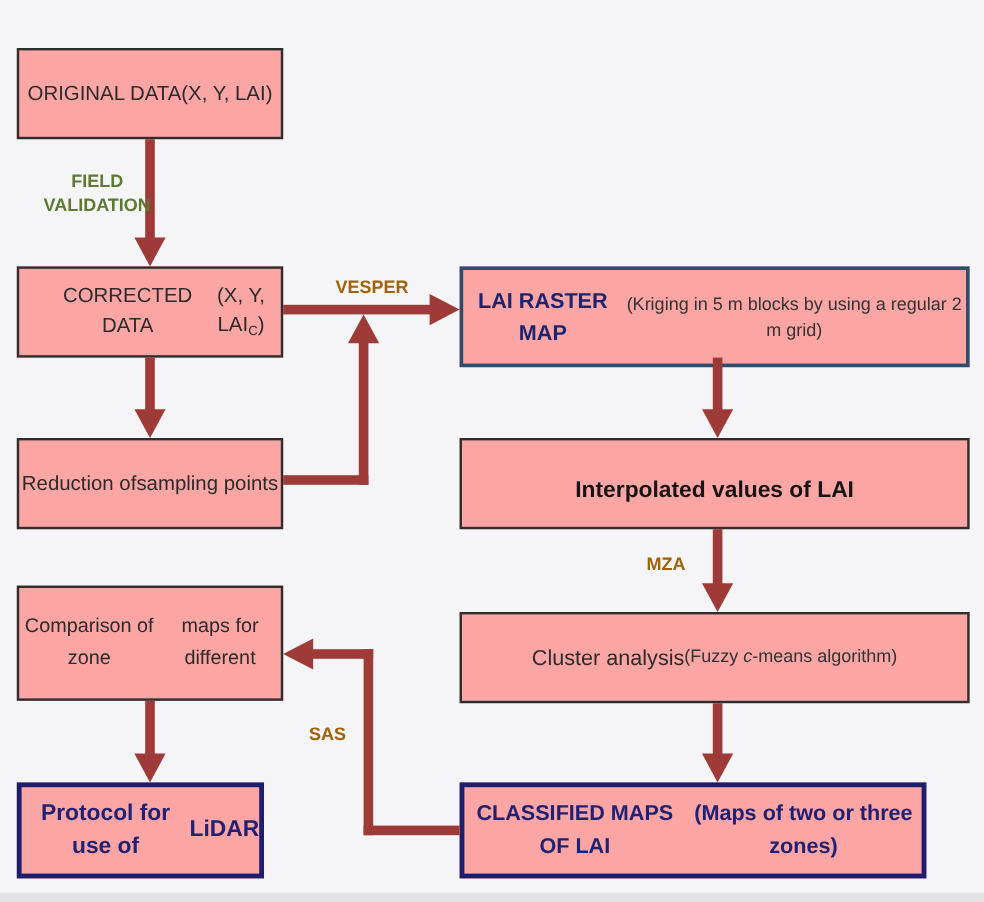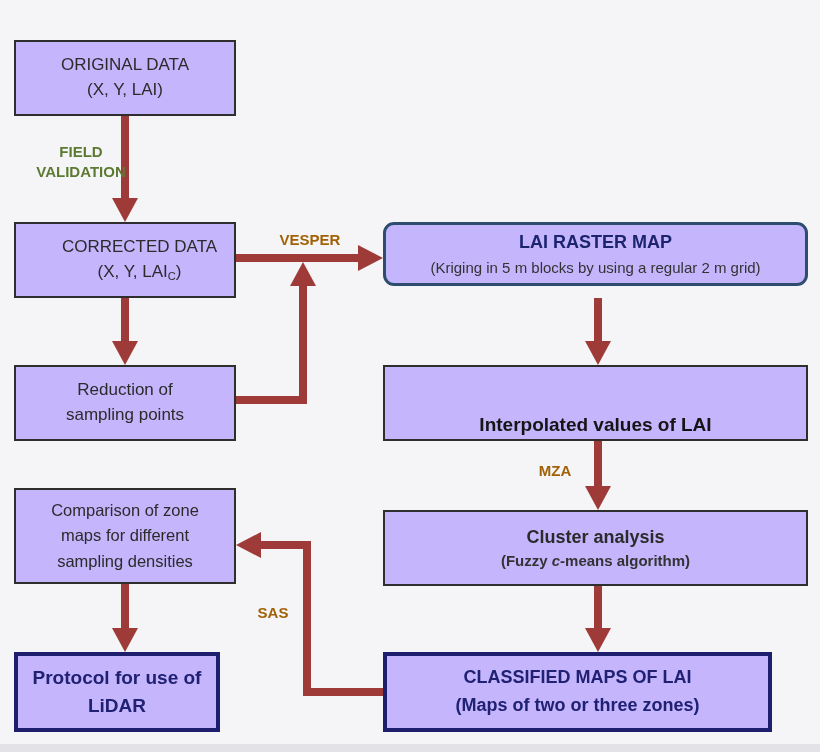--- a/index.html
+++ b/index.html
@@ -7,35 +7,35 @@
     width:820px;height:752px;position:relative;overflow:hidden;
     background:#f5f4f6;
     font-family:"Liberation Sans", sans-serif;
   }
   *{box-sizing:border-box;}
   .canvas{position:absolute;left:0;top:0;width:820px;height:752px;}
   .bottom-strip{position:absolute;left:0;bottom:0;width:820px;height:8px;background:#e3e2e6;}
 
   
   .fbox{
-    position:absolute;background:#c4b5fd;border:2px solid #2e2e2e;
-    display:flex;flex-direction:column;align-items:center;justify-content:center;
+    position:absolute;background:#fca5a5;border:2px solid #2e2e2e;
+    display:flex;flex-direction:row;align-items:center;justify-content:center;
     text-align:center;color:#2b2b2b;line-height:1.45;
   }
   .fbox.navy{border:4px solid #1e1e6e;color:#202173;font-weight:bold;}
   .fbox.slate{border:3px solid #2e4d6e;}
 
   .b-original{left:14px;top:40px;width:222px;height:76px;font-size:17px;}
   .b-corrected{left:14px;top:222px;width:222px;height:76px;font-size:17px;padding-left:29px;}
   .b-reduction{left:14px;top:365px;width:222px;height:76px;font-size:17px;}
   .b-comparison{left:14px;top:488px;width:222px;height:96px;font-size:16.5px;line-height:1.55;}
   .b-protocol{left:14px;top:652px;width:206px;height:80px;font-size:19px;line-height:1.5;}
-  .b-raster{left:383px;top:222px;width:425px;height:64px;border-radius:11px;}
-  .b-interpolated{left:383px;top:365px;width:425px;height:76px;justify-content:flex-end;padding-top:11px;font-size:19px;font-weight:bold;color:#151515;}
-  .b-cluster{left:383px;top:510px;width:425px;height:76px;font-size:18px;font-weight:bold;}
+  .b-raster{left:383px;top:222px;width:425px;height:84px;}
+  .b-interpolated{left:383px;top:365px;width:425px;height:76px;justify-content:center;padding-top:11px;font-size:19px;font-weight:bold;color:#151515;}
+  .b-cluster{left:383px;top:510px;width:425px;height:76px;font-size:18px;}
   .b-classified{left:383px;top:652px;width:389px;height:80px;font-size:18px;line-height:1.55;}
 
   .raster-title{font-size:18px;font-weight:bold;color:#1c246e;}
   .raster-sub{font-size:15px;color:#333333;margin-top:2px;}
   .cluster-sub{font-size:15px;color:#333333;}
   .sub-c{font-size:11px;vertical-align:-3px;}
   .ital{font-style:italic;}
 
   
   .shaft{position:absolute;background:#9e3b38;}
@@ -89,21 +89,20 @@
   </div>
 
   <div class="fbox navy b-classified">
     <div>CLASSIFIED MAPS OF LAI</div>
     <div>(Maps of two or three zones)</div>
   </div>
 
   <div class="fbox b-comparison">
     <div>Comparison of zone</div>
     <div>maps for different</div>
-    <div>sampling densities</div>
   </div>
 
   <div class="fbox navy b-protocol">
     <div>Protocol for use of</div>
     <div>LiDAR</div>
   </div>
 
   <div class="shaft" style="left:121px;top:116px;width:8px;height:84px;"></div>
   <div class="head down" style="left:112px;top:198px;"></div>
 

